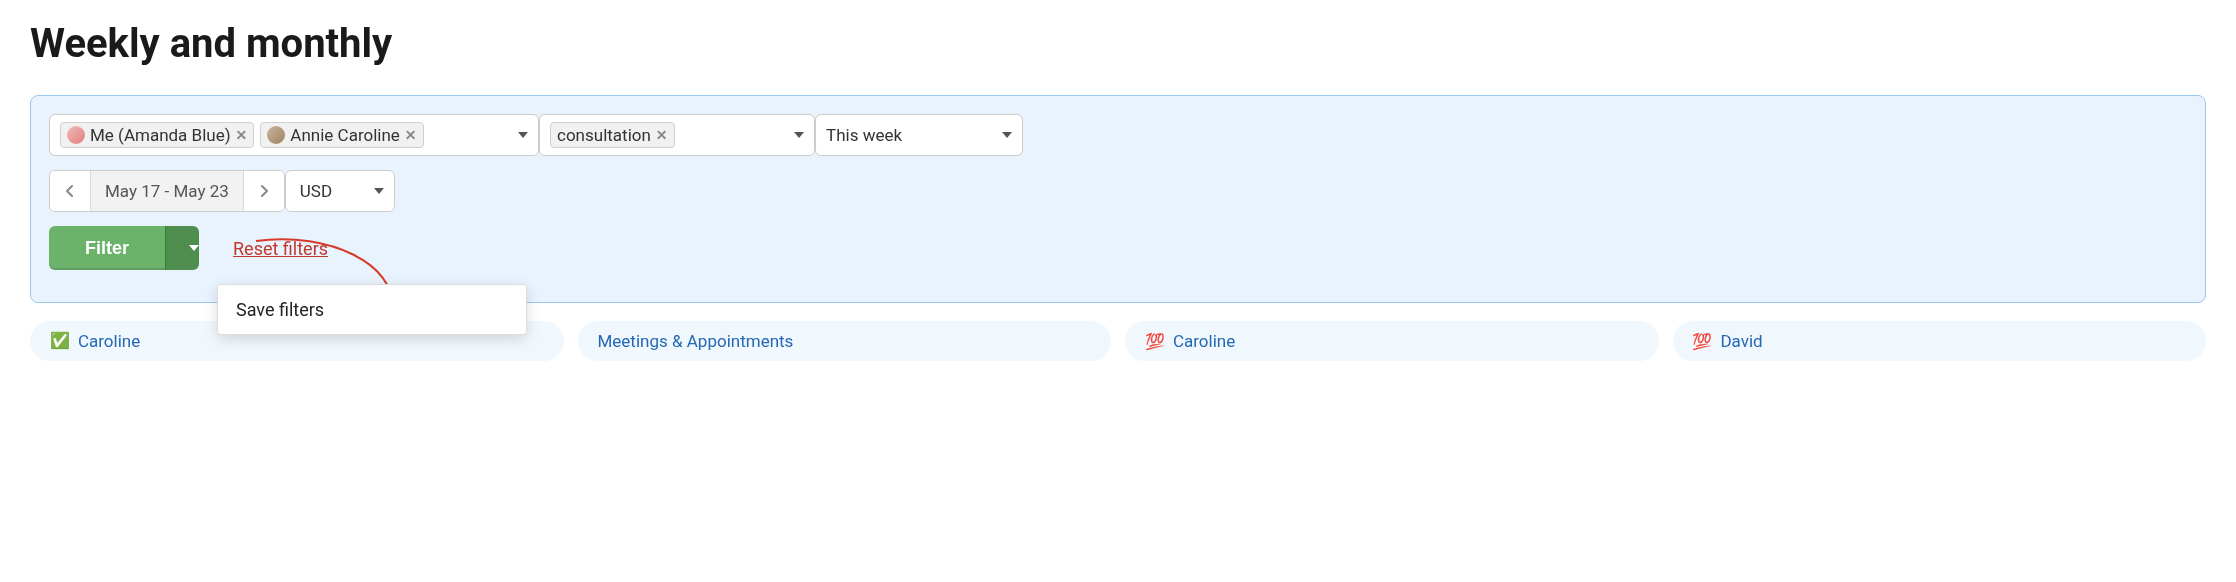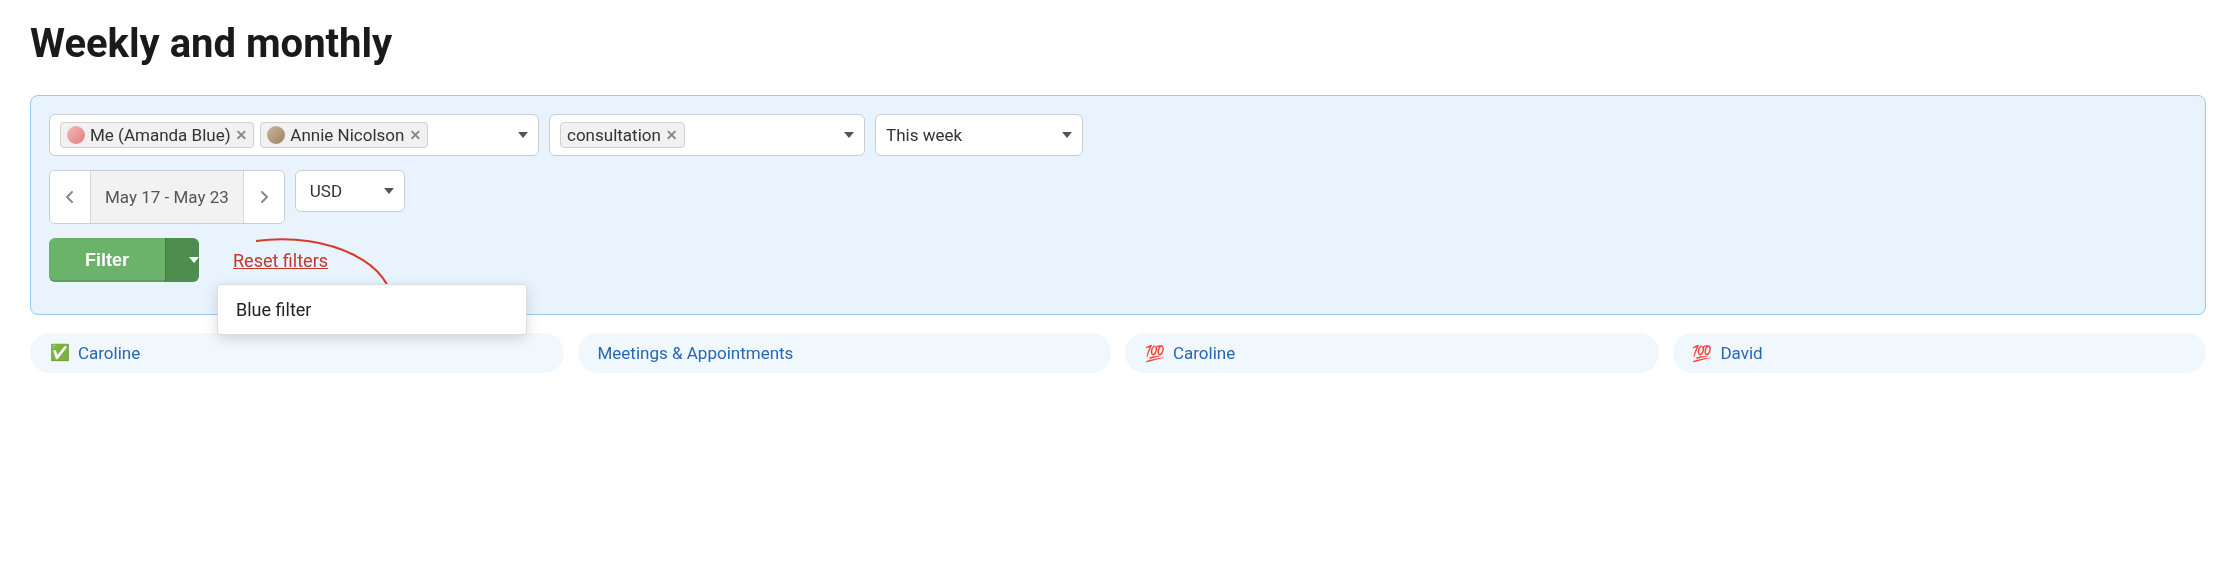--- a/index.html
+++ b/index.html
@@ -18,39 +18,39 @@
     }
     .filter-panel {
       background: #e8f3fd;
       border: 1px solid #9bc8ed;
       border-radius: 8px;
       padding: 18px;
       position: relative;
     }
     .filter-row {
       display: flex;
-      gap: 10px;
+      gap: 0;
       flex-wrap: wrap;
       margin-bottom: 14px;
     }
     .filter-row:last-child { margin-bottom: 0; }
     .select-box {
       background: #fff;
       border: 1px solid #ccc;
       border-radius: 6px;
       height: 42px;
       display: flex;
       align-items: center;
       padding: 0 10px;
       gap: 6px;
       min-width: 0;
     }
     .select-box.people { width: 490px; }
     .select-box.projects { width: 280px; }
-    .select-box.tags { width: 316px; }
+    .select-box.tags { width: 276px; }
     .select-box.period { width: 208px; }
     .select-box.currency { width: 110px; padding-left: 14px; }
     .chip {
       display: inline-flex;
       align-items: center;
       background: #f1f1f1;
       border: 1px solid #d0d0d0;
       border-radius: 4px;
       padding: 2px 6px;
       gap: 5px;
@@ -81,21 +81,21 @@
       height: 0;
       border-left: 5px solid transparent;
       border-right: 5px solid transparent;
       border-top: 6px solid #555;
       margin-left: auto;
       flex-shrink: 0;
     }
     .date-nav {
       display: flex;
       align-items: stretch;
-      height: 54px;
+      height: 42px;
       background: #fff;
       border: 1px solid #ccc;
       border-radius: 6px;
       overflow: hidden;
     }
     .date-nav .arrow-btn {
       width: 40px;
       display: flex;
       align-items: center;
       justify-content: center;
@@ -204,21 +204,21 @@
   <div class="filter-row">
 
     <div class="select-box people">
       <span class="chip">
         <span class="avatar" style="background:linear-gradient(135deg,#f3b9b9,#e07f7f)"></span>
         <span>Me (Amanda Blue)</span>
         <span class="remove">✕</span>
       </span>
       <span class="chip">
         <span class="avatar" style="background:linear-gradient(135deg,#c9b59b,#9e8362)"></span>
-        <span>Annie Nicolson</span>
+        <span>Annie Caroline</span>
         <span class="remove">✕</span>
       </span>
       <span class="caret"></span>
     </div>
 
 
     <div class="select-box tags">
       <span class="chip">
         <span>consultation</span>
         <span class="remove">✕</span>
@@ -265,21 +265,21 @@
     </div>
     <a class="reset-link">Reset filters</a>
   </div>
 
   <svg class="annotation-arrow" width="170" height="90">
     <path d="M5 5 C 80 -5, 145 30, 140 70" stroke="#d63a2a" stroke-width="2" fill="none"></path>
     <path d="M140 70 l -6 -10 l 12 3 z" fill="#d63a2a"></path>
   </svg>
 
   <div class="dropdown-menu">
-    <div class="item">Blue filter</div>
+    <div class="item">Save filters</div>
   </div>
 
 </div>
 
 <div class="pills-row">
   <div class="pill">
     <span class="check-emoji">✅</span>
     <span>Caroline</span>
   </div>
   <div class="pill">

